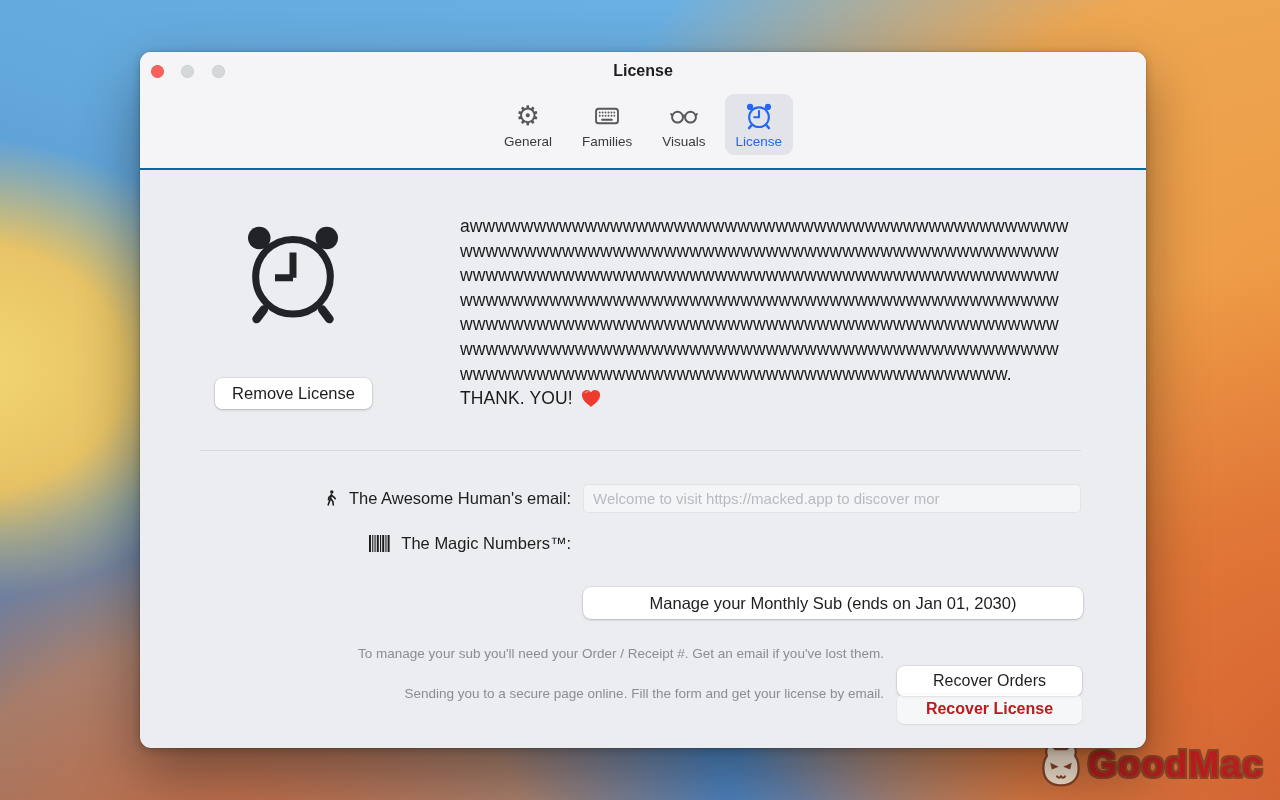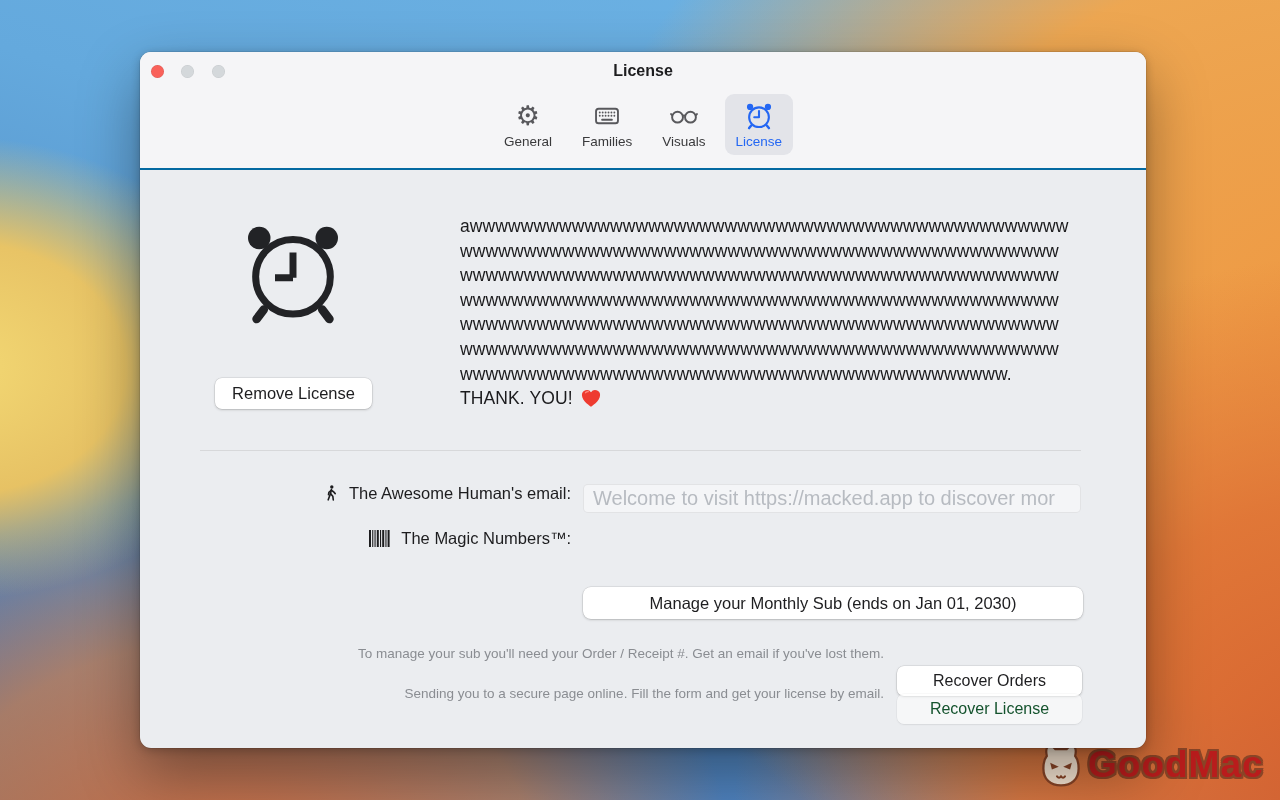--- a/index.html
+++ b/index.html
@@ -61,41 +61,42 @@
   .remove-btn { position:absolute; left:75px; top:310px; width:157px; height:31px; }
 
   .message { position:absolute; left:320px; top:162px; width:632px;
     font-size:17.5px; line-height:24.6px; color:#1b1b1d; letter-spacing:.1px; white-space:nowrap; }
   .message .thanks-line { display:flex; align-items:center; gap:7px; }
 
   .hr2 { position:absolute; left:60px; top:398px; width:881px; height:1px; background:#d7d8da; }
 
   .form-label-group {
     position:absolute; left:0; width:431px; height:29px;
-    display:flex; justify-content:flex-end; gap:10px;
+    display:flex; align-items:center; justify-content:flex-end; gap:10px;
     font-size:16.5px; color:#1d1d1f;
   }
   .fld {
     position:absolute; left:443px; width:498px; height:29px;
     background:#f4f5f7; border:1px solid rgba(0,0,0,.07); border-radius:5px;
-    font-family:inherit; font-size:20px; color:#4d7c0f; padding:0 9px;
+    font-family:inherit; font-size:15px; color:#4d7c0f; padding:0 9px;
   }
   .fld::placeholder { color:#b7bbc1; opacity:1; }
   .fld.centered { text-align:center; }
   .manage-btn { position:absolute; left:443px; top:519px; width:500px; height:32px; border-radius:8px; }
 
   .hint {
     position:absolute; left:0; width:744px; height:30px;
     display:flex; align-items:center; justify-content:flex-end;
     font-size:13.5px; color:#8a8d92;
   }
   .recover-btn { position:absolute; left:757px; width:185px; height:30px; font-size:16px; }
   .recover-btn.disabled {
-    background:rgba(255,255,255,.55); color:#14532d;
+    background:rgba(255,255,255,.55); color:#b91c1c;
     box-shadow:0 0 0 .5px rgba(0,0,0,.05), 0 1px 2px rgba(0,0,0,.06);
+    font-weight:bold;
   }
 
   
   .watermark { position:absolute; left:1036px; top:742px; display:flex; align-items:center; gap:2px; }
   .watermark .wm-text {
     font-size:37px; font-weight:700; letter-spacing:1px; color:#b91c1c;
     text-shadow:-2px -2px 0 #8a4527, 2px -2px 0 #8a4527, -2px 2px 0 #8a4527, 2px 2px 0 #8a4527,
                  0 -2px 0 #8a4527, 0 2px 0 #8a4527, -2px 0 0 #8a4527, 2px 0 0 #8a4527;
   }
 </style>

